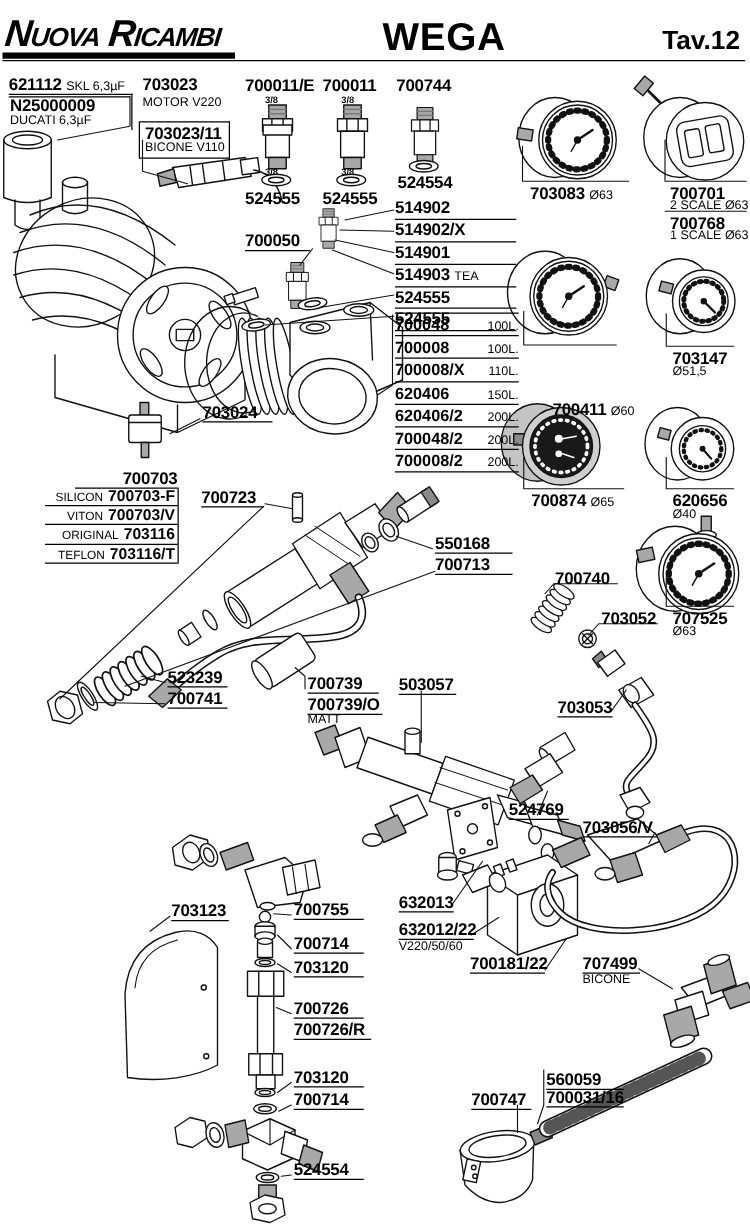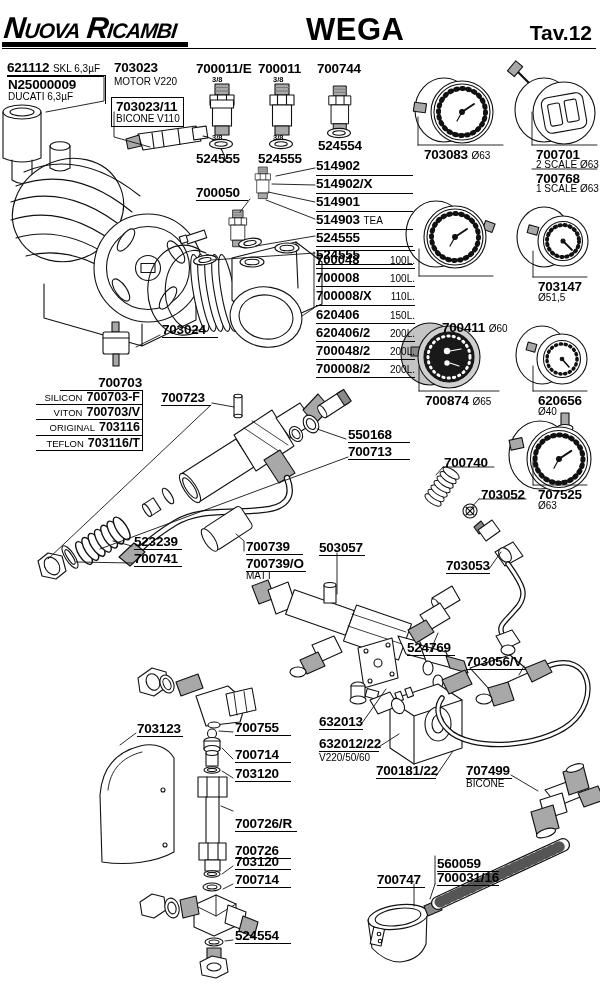--- a/index.html
+++ b/index.html
@@ -590,21 +590,21 @@
 <div class="pn ul" style="left:319px;top:715px;width:44px;">632013</div>
 <div class="pn ul" style="left:319px;top:737px;width:60px;">632012/22</div>
 <div class="subln" style="left:319px;top:753px;">V220/50/60</div>
 <div class="pn ul" style="left:376px;top:764px;width:60px;">700181/22</div>
 <div class="pn ul" style="left:466px;top:764px;width:46px;">707499</div>
 <div class="subln" style="left:466px;top:779px;">BICONE</div>
 <div class="pn ul" style="left:137px;top:722px;width:46px;">703123</div>
 <div class="pn ul" style="left:235px;top:721px;width:56px;">700755</div>
 <div class="pn ul" style="left:235px;top:748px;width:56px;">700714</div>
 <div class="pn ul" style="left:235px;top:767px;width:56px;">703120</div>
-<div class="pn ul" style="left:235px;top:800px;width:56px;margin-top:44px;">700726</div>
+<div class="pn ul" style="left:235px;top:800px;width:56px;">700726</div>
 <div class="pn ul" style="left:235px;top:817px;width:62px;">700726/R</div>
 <div class="pn ul" style="left:235px;top:855px;width:56px;">703120</div>
 <div class="pn ul" style="left:235px;top:873px;width:56px;">700714</div>
 <div class="pn ul" style="left:235px;top:929px;width:56px;">524554</div>
 <div class="pn ul" style="left:377px;top:873px;width:48px;">700747</div>
 <div class="pn ul" style="left:437px;top:857px;width:62px;">560059</div>
 <div class="pn ul" style="left:437px;top:871px;width:62px;">700031/16</div>
 
 </div>
 

